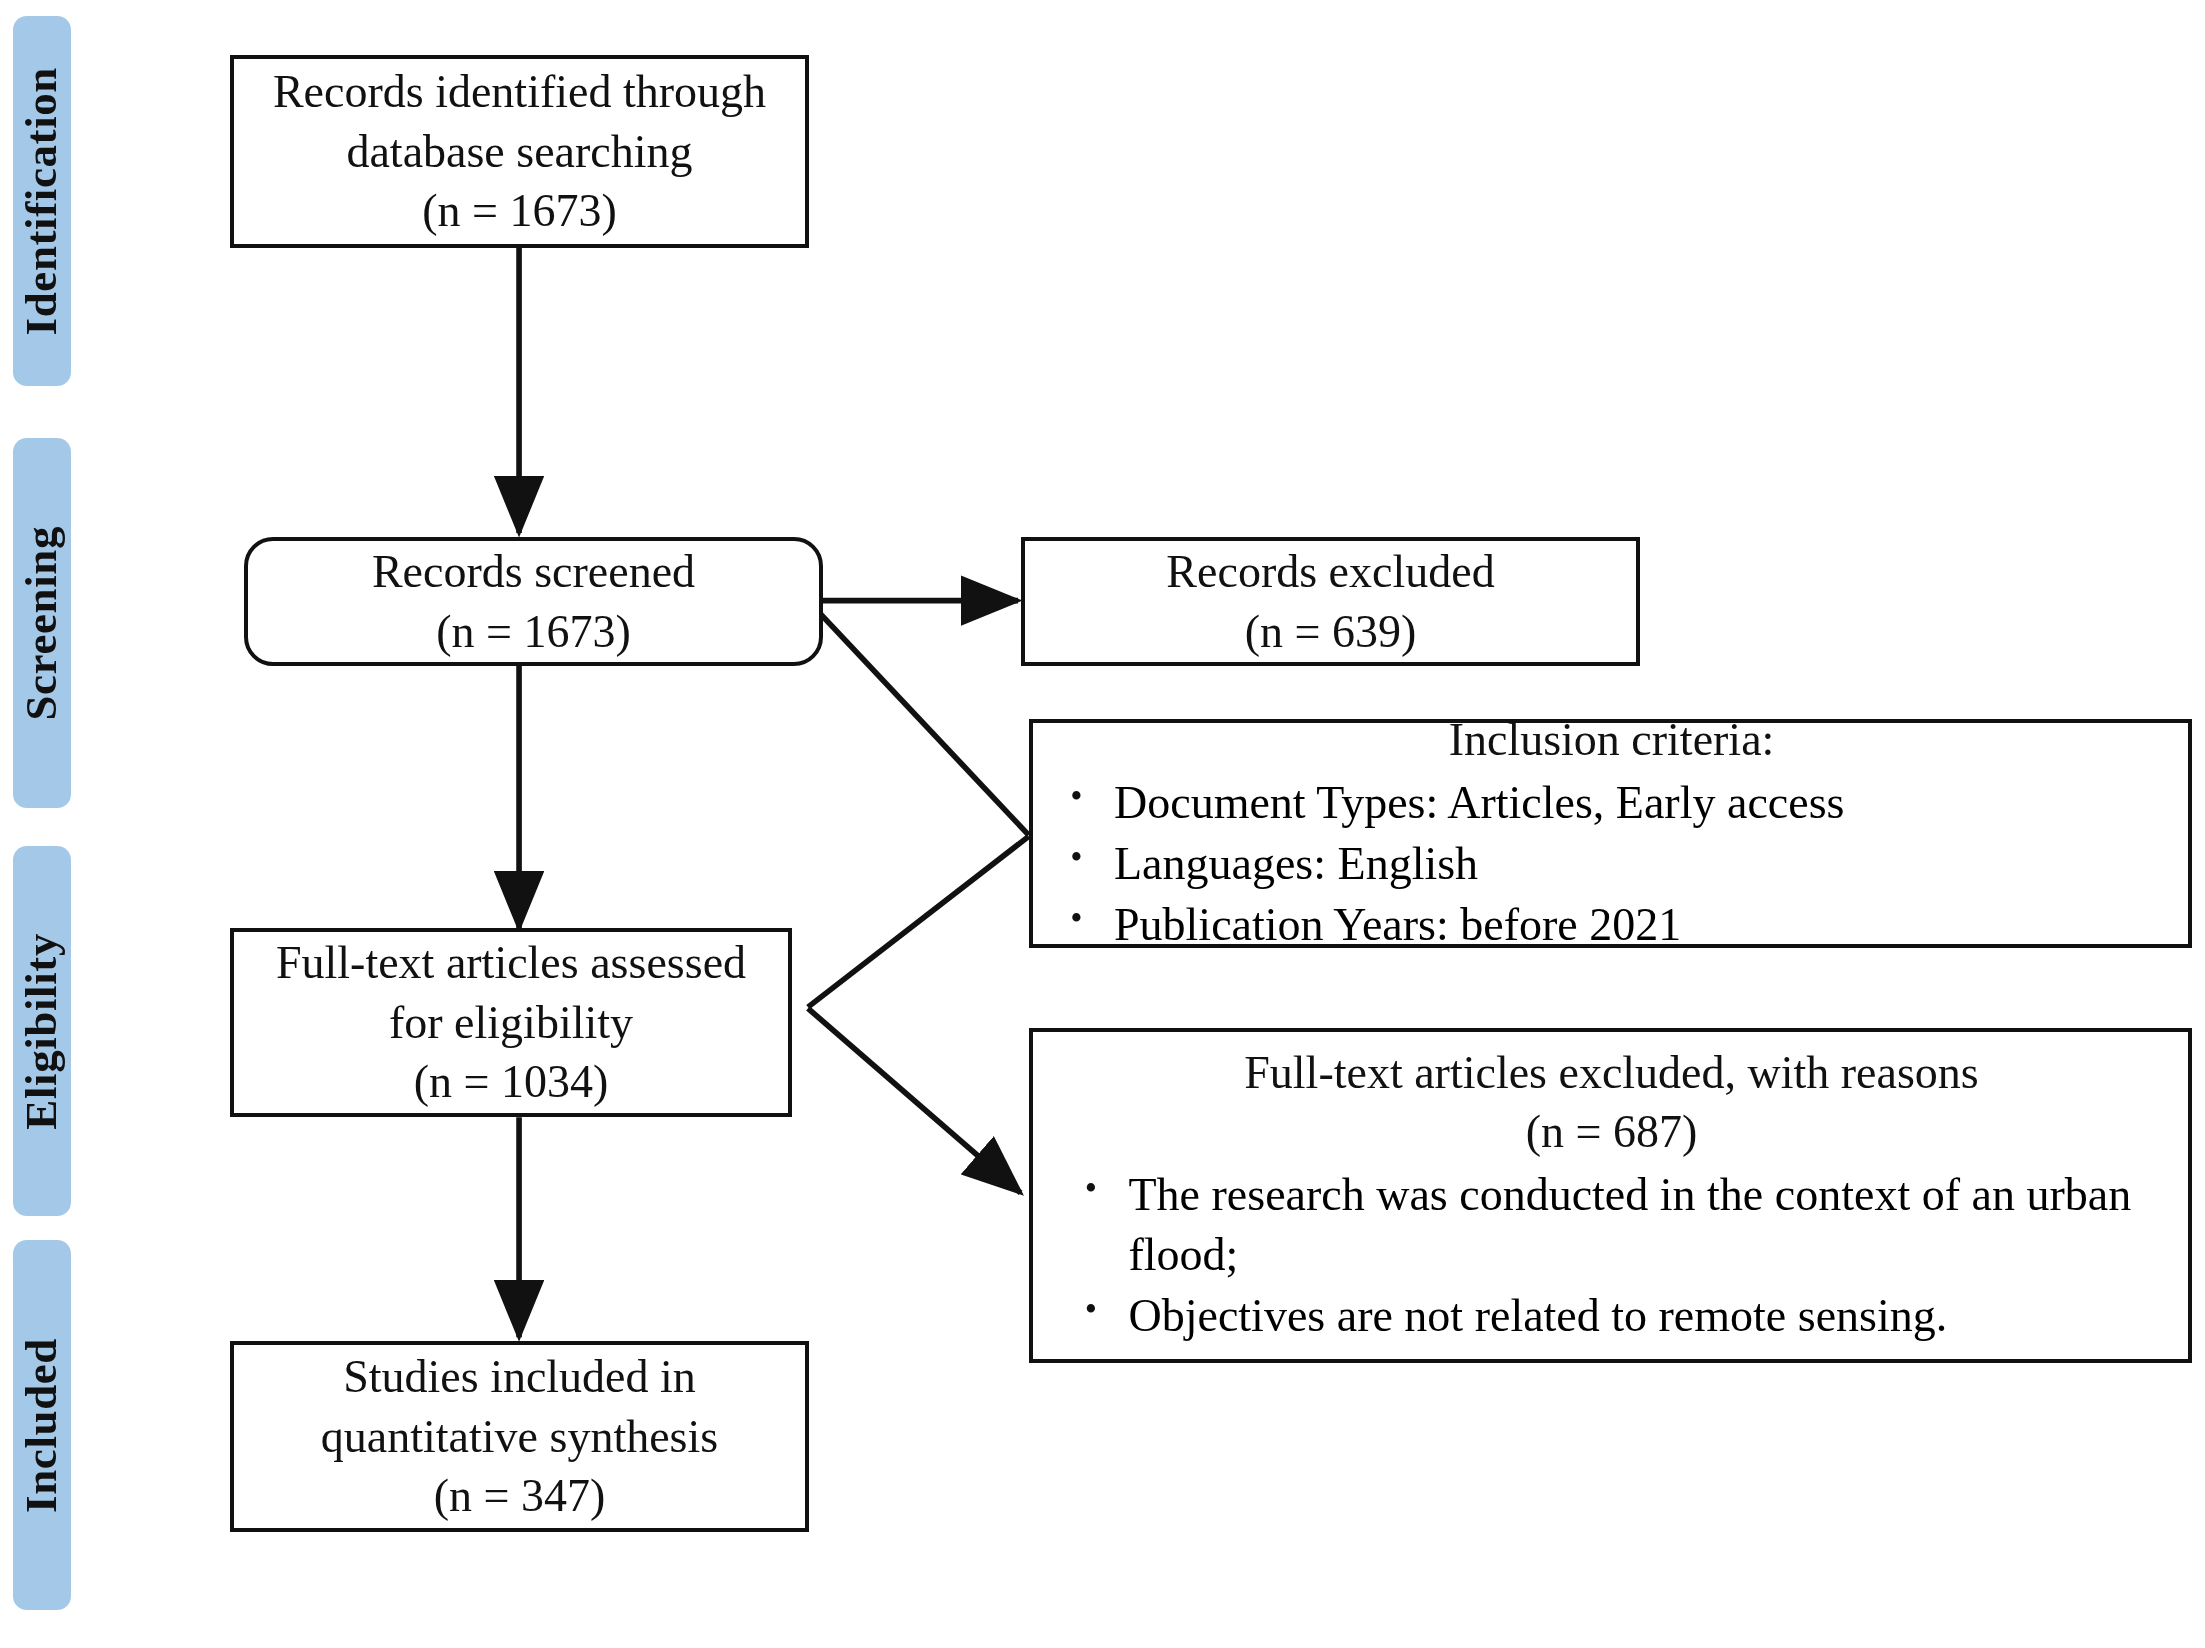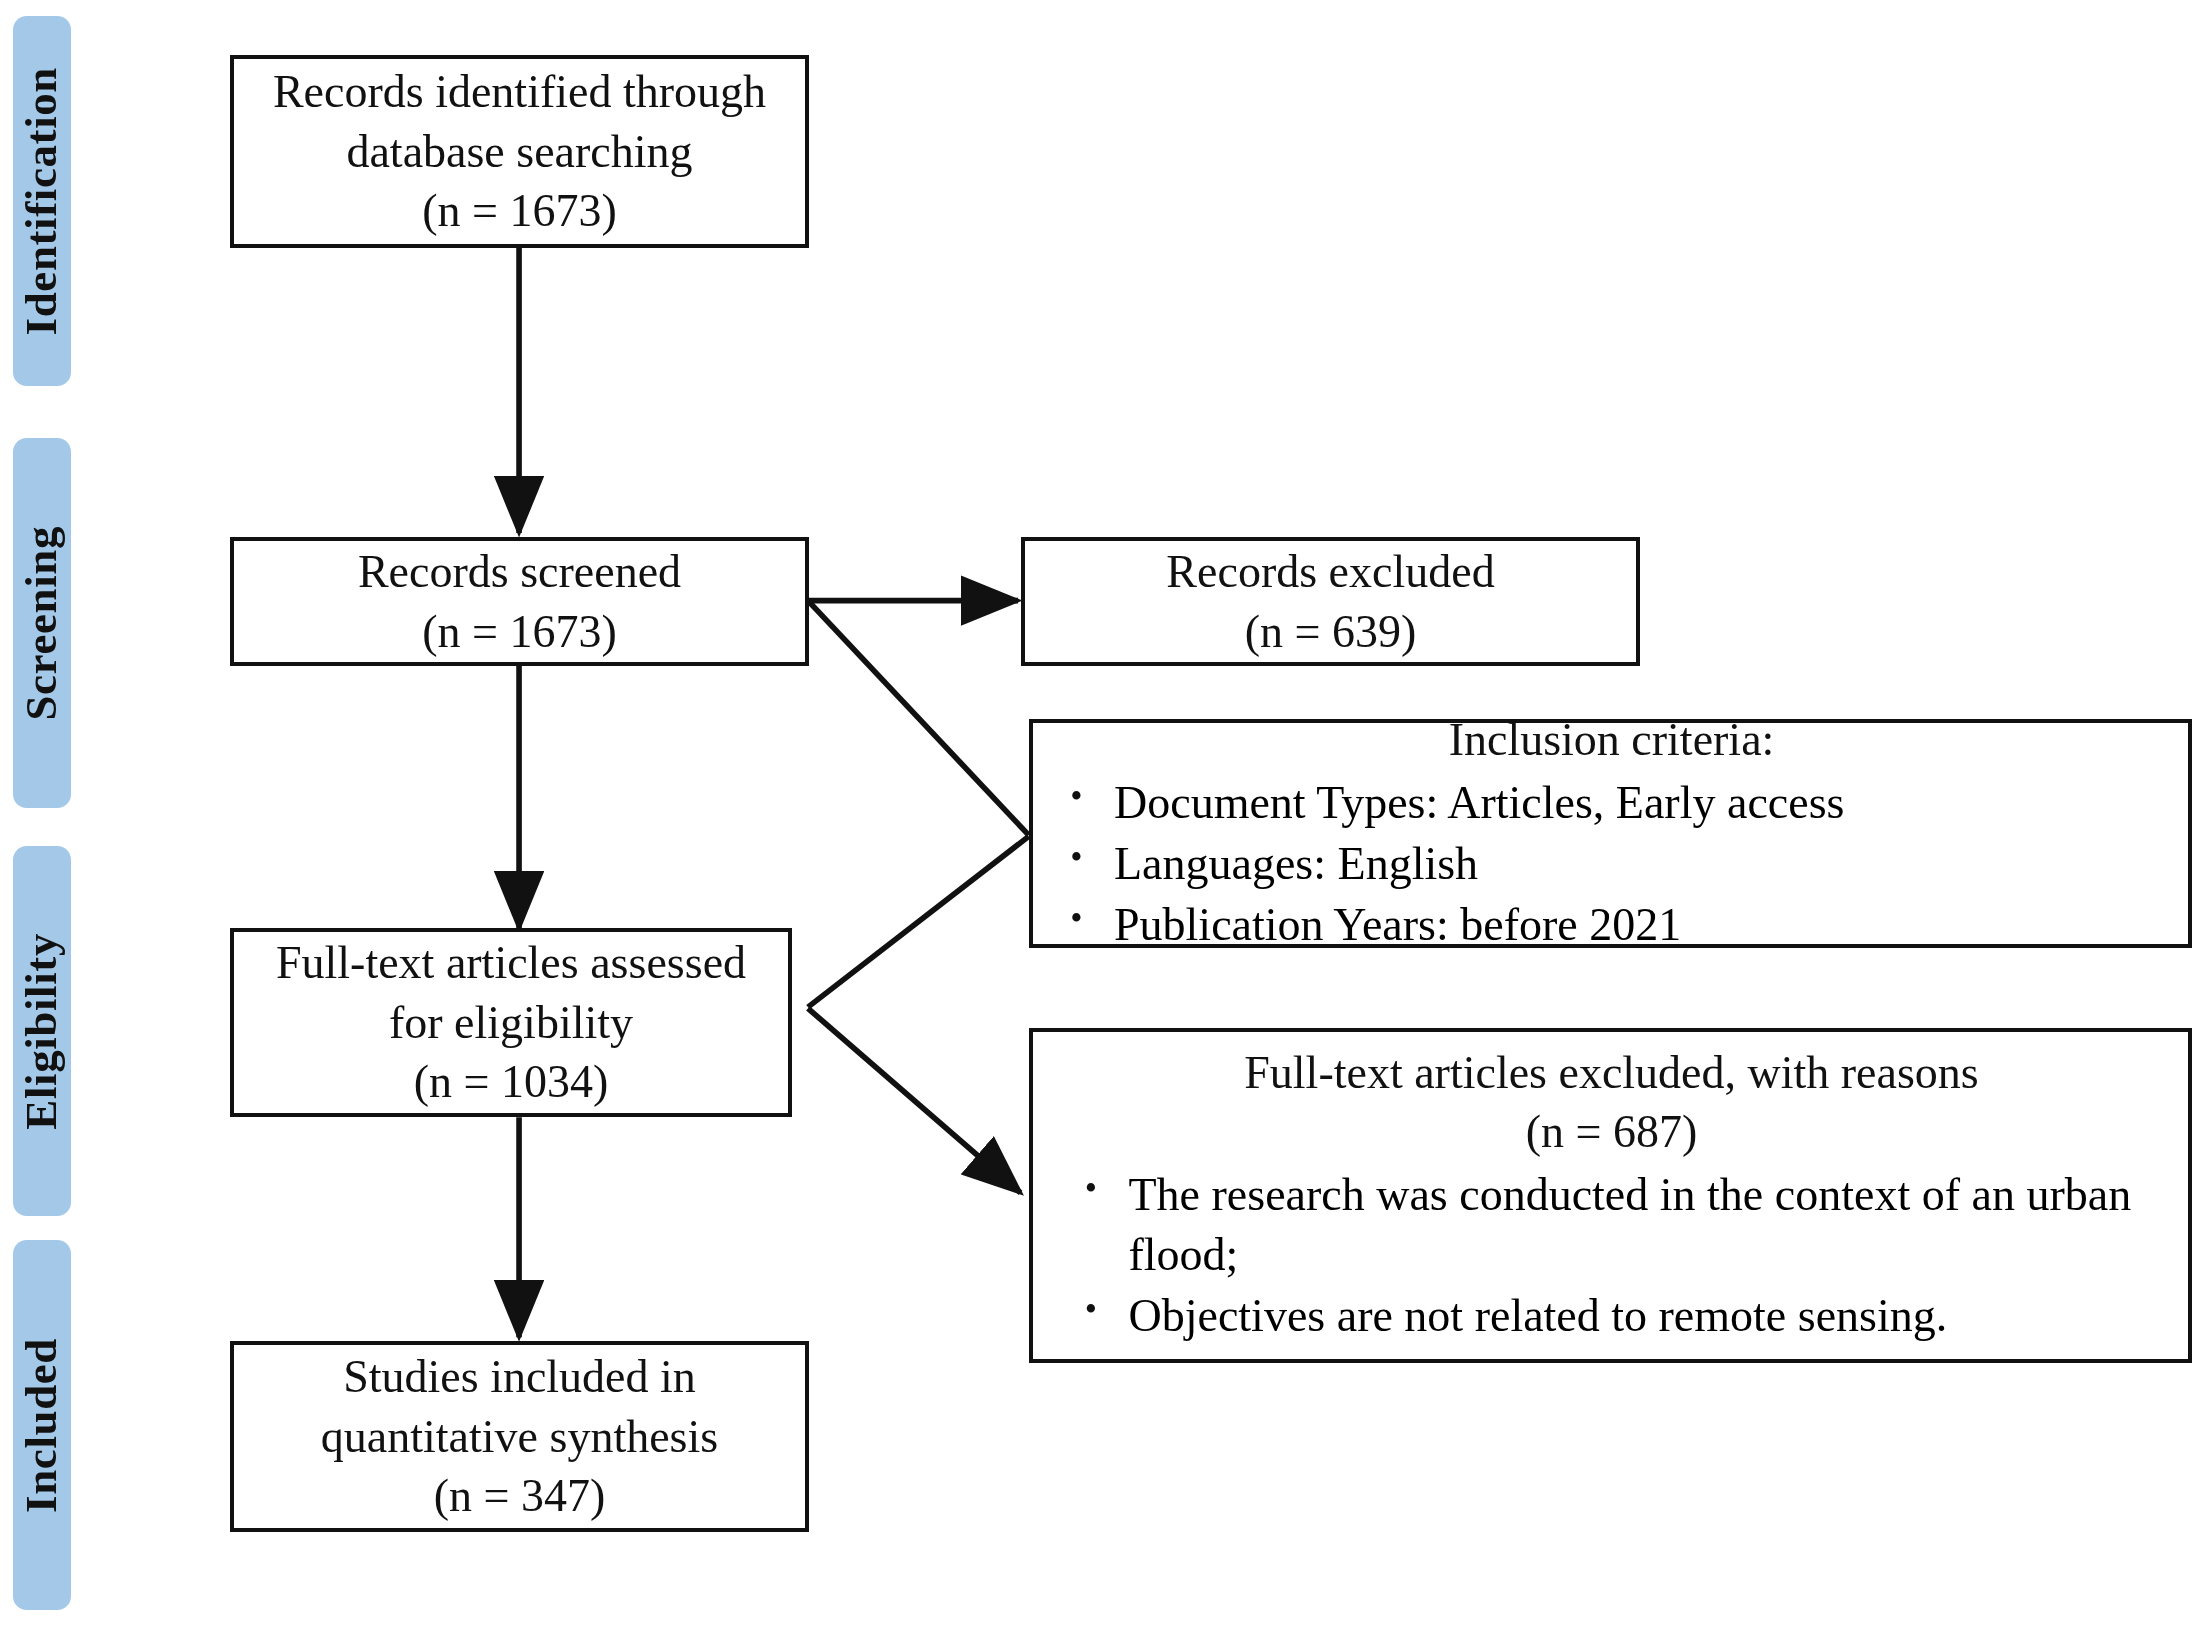--- a/index.html
+++ b/index.html
@@ -147,21 +147,21 @@
 
     <line x1="830" y1="1786" x2="830" y2="2138" stroke="#111111" stroke-width="9" marker-end="url(#arrowhead)"></line>
   </svg>
 
   <div class="flow-box" style="left:230px; top:55px; width:579px; height:193px;">
     <div class="bline">Records identified through</div>
     <div class="bline">database searching</div>
     <div class="bline">(n = 1673)</div>
   </div>
 
-  <div class="flow-box" style="left:230px; top:537px; width:579px; height:129px;">
+  <div class="flow-box" style="left:244px; top:537px; width:579px; height:129px;border-radius:29px;">
     <div class="bline">Records screened</div>
     <div class="bline">(n = 1673)</div>
   </div>
 
   <div class="flow-box" style="left:1021px; top:537px; width:619px; height:129px;">
     <div class="bline">Records excluded</div>
     <div class="bline">(n = 639)</div>
   </div>
 
   <div class="crit-box" style="left:1029px; top:719px; width:1163px; height:229px;">

